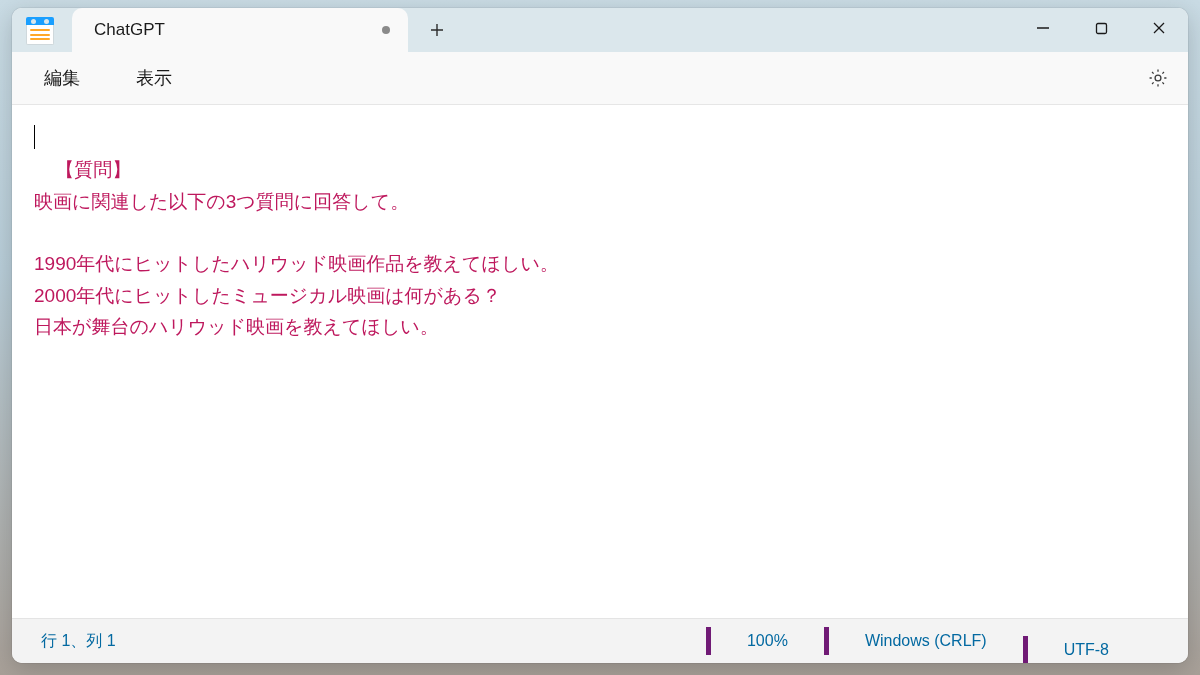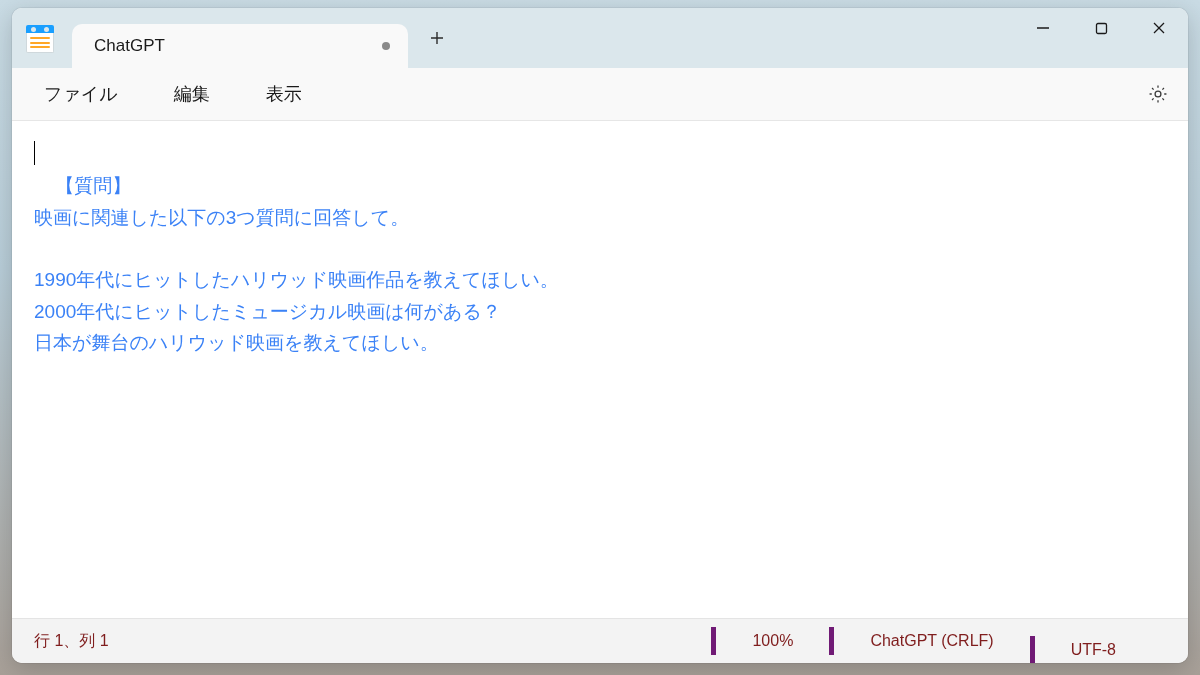--- a/index.html
+++ b/index.html
@@ -22,21 +22,21 @@
     background: #f9f9f9;
     border-radius: 10px;
     box-shadow: 0 6px 24px rgba(0,0,0,0.18), 0 0 0 1px rgba(0,0,0,0.05);
     display: flex;
     flex-direction: column;
     overflow: hidden;
   }
 
   
   .titlebar {
-    height: 60px;
+    height: 44px;
     background: #dbe7ec;
     display: flex;
     align-items: stretch;
   }
   .titlebar-left {
     display: flex;
     align-items: center;
     padding-left: 14px;
   }
   .app-icon {
@@ -158,43 +158,43 @@
   .settings-btn svg { stroke: #3a3a3a; stroke-width: 1.4; fill: none; }
 
   
   .editor {
     flex: 1;
     background: #ffffff;
     padding: 18px 22px;
     font-size: 19px;
     line-height: 1.65;
     white-space: pre-wrap;
-    color: #3b82f6;
+    color: #be185d;
     overflow: auto;
     position: relative;
   }
   .caret {
     position: absolute;
     left: 22px;
     top: 20px;
     width: 1px;
     height: 24px;
     background: #000;
   }
 
   
   .statusbar {
     height: 44px;
     background: #f3f3f3;
     border-top: 1px solid #e4e4e4;
     display: flex;
     align-items: center;
     font-size: 16px;
-    color: #7f1d1d;
-    padding: 0 22px;
+    color: #0369a1;
+    padding: 0 29px;
   }
   .status-left { flex: 1; }
   .status-cell {
     border-left: 5px solid #701a75;
     padding: 0 36px;
     height: 28px;
     display: flex;
     align-items: center;
   }
   .status-cell:last-child { padding-right: 50px; margin-top: 18px; }
@@ -240,21 +240,20 @@
       <div class="win-btn">
         <svg width="14" height="14" viewBox="0 0 14 14">
           <line x1="2" y1="2" x2="12" y2="12"></line>
           <line x1="12" y1="2" x2="2" y2="12"></line>
         </svg>
       </div>
     </div>
   </div>
 
   <div class="menubar">
-    <div class="menu-item">ファイル</div>
     <div class="menu-item">編集</div>
     <div class="menu-item">表示</div>
     <div class="menubar-spacer"></div>
     <div class="settings-btn">
       <svg width="22" height="22" viewBox="0 0 24 24">
         <circle cx="12" cy="12" r="3.2"></circle>
         <path d="M12 2.8v2.4M12 18.8v2.4M21.2 12h-2.4M5.2 12H2.8M18.5 5.5l-1.7 1.7M7.2 16.8l-1.7 1.7M18.5 18.5l-1.7-1.7M7.2 7.2 5.5 5.5"></path>
       </svg>
     </div>
   </div>
@@ -264,17 +263,17 @@
 映画に関連した以下の3つ質問に回答して。
 
 1990年代にヒットしたハリウッド映画作品を教えてほしい。
 2000年代にヒットしたミュージカル映画は何がある？
 日本が舞台のハリウッド映画を教えてほしい。</span>
   </div>
 
   <div class="statusbar">
     <div class="status-left">行 1、列 1</div>
     <div class="status-cell">100%</div>
-    <div class="status-cell">ChatGPT (CRLF)</div>
+    <div class="status-cell">Windows (CRLF)</div>
     <div class="status-cell">UTF-8</div>
   </div>
 
 </div>
 
 </body></html>

